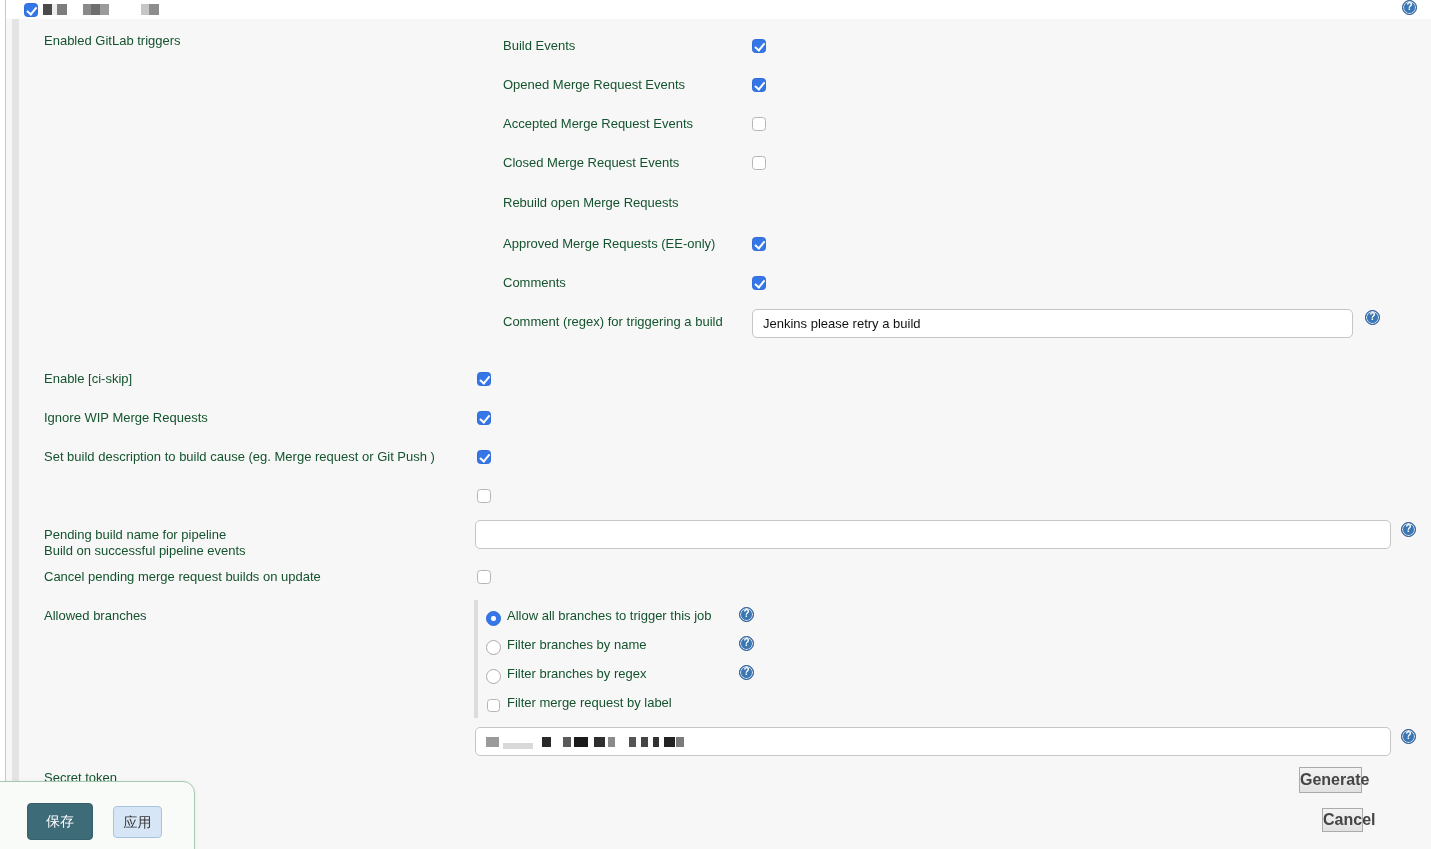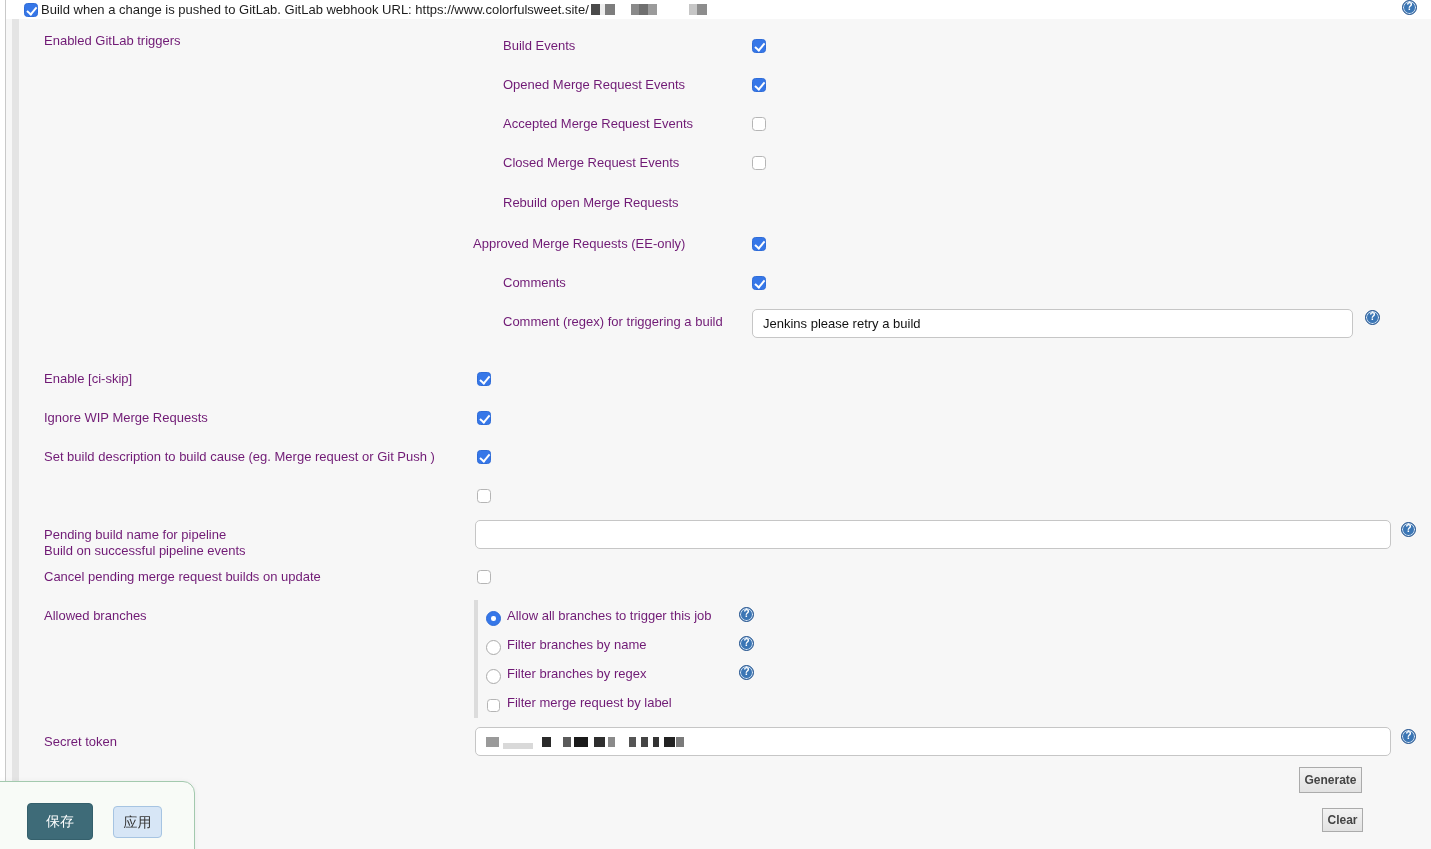--- a/index.html
+++ b/index.html
@@ -3,41 +3,41 @@
 <meta charset="utf-8">
 <style>
   html,body{margin:0;padding:0;}
   body{font-family:"Liberation Sans","DejaVu Sans",sans-serif;}
   #app{position:relative;width:1431px;height:849px;background:#f7f7f7;overflow:hidden;color:#333;font-size:13px;}
   .abs{position:absolute;}
   .title-row{left:0;top:0;width:1431px;height:19px;background:#ffffff;}
   .left-gutter{left:0;top:0;width:5px;height:849px;background:#ffffff;}
   .vline{left:5px;top:0;width:1px;height:849px;background:#c9c9c9;}
   .indent-band{left:12px;top:19px;width:7px;height:830px;background:#e4e4e4;}
-  .lbl{position:absolute;white-space:nowrap;color:#701a75;}
+  .lbl{position:absolute;white-space:nowrap;color:#14532d;}
   .title-text{color:#1d1d1d;}
   
   .cb{position:absolute;width:14px;height:14px;border-radius:3.5px;background:#fff;border:1px solid #b5b5b5;box-sizing:border-box;cursor:pointer;}
   .cb.checked{background:#3677e8;border-color:#2f6cd8;}
   .cb.checked::after{content:"";position:absolute;left:4px;top:1.2px;width:4px;height:7.5px;border:solid #fff;border-width:0 2px 2px 0;transform:rotate(40deg);}
   
   .radio{position:absolute;width:15px;height:15px;border-radius:50%;background:#fff;border:1px solid #ababab;box-sizing:border-box;cursor:pointer;}
   .radio.selected{background:#3677e8;border-color:#2f6cd8;}
   .radio.selected::after{content:"";position:absolute;left:4.3px;top:4.3px;width:4.4px;height:4.4px;border-radius:50%;background:#fff;}
   
   .help{position:absolute;width:15px;height:15px;border-radius:50%;background:#3b76b5;border:1.5px solid #28568f;box-sizing:border-box;box-shadow:inset 0 0 0 1px #dce9f7;color:#fff;font-size:10px;font-weight:bold;text-align:center;line-height:12px;cursor:pointer;}
   
   .textbox{position:absolute;background:#fff;border:1px solid #c6c6c6;border-radius:5px;height:29px;box-sizing:border-box;font-size:13px;color:#111;line-height:27px;padding:0 10px;overflow:hidden;}
   .selectbox{position:absolute;background:#fff;border:1px solid #b9b9b9;border-radius:5px;height:30px;box-sizing:border-box;font-size:13px;color:#111;line-height:28px;padding:0 26px 0 10px;cursor:pointer;}
   .spin{position:absolute;right:9px;top:7px;width:9px;height:16px;}
   .spin::before{content:"";position:absolute;left:1px;top:1px;border-left:4px solid transparent;border-right:4px solid transparent;border-bottom:5px solid #1a1a1a;}
   .spin::after{content:"";position:absolute;left:1px;bottom:1px;border-left:4px solid transparent;border-right:4px solid transparent;border-top:5px solid #1a1a1a;}
   .vbar{position:absolute;left:474px;top:600px;width:4px;height:118px;background:#dcdcdc;}
   
-  .graybtn{position:absolute;background:linear-gradient(#f3f3f3,#e2e2e2);border:1px solid #ababab;border-radius:0;font-size:12px;font-weight:bold;color:#454545;text-align:center;box-sizing:border-box;cursor:pointer;}
+  .graybtn{position:absolute;background:linear-gradient(#f3f3f3,#e2e2e2);border:1px solid #ababab;border-radius:0;font-size:16px;font-weight:bold;color:#454545;box-sizing:border-box;cursor:pointer;}
   
   .bottom-panel{position:absolute;left:-12px;top:781px;width:205px;height:80px;background:#f8fbf7;border:1px solid #a3c9ae;border-top-right-radius:12px;box-shadow:0 0 5px rgba(0,0,0,0.05);}
   .savebtn{position:absolute;left:27px;top:803px;width:66px;height:37px;background:#3e6b78;border:1px solid #35606c;border-radius:4px;color:#fff;font-size:14px;text-align:center;line-height:35px;box-sizing:border-box;cursor:pointer;}
   .applybtn{position:absolute;left:113px;top:806px;width:49px;height:32px;background:#d7e6f6;border:1px solid #a6c4e2;border-radius:4px;color:#333;font-size:14px;text-align:center;line-height:30px;box-sizing:border-box;cursor:pointer;}
   
   .mosaic{display:inline-flex;align-items:center;height:11px;}
   .mosaic span{display:inline-block;height:11px;}
   .mosaic2{position:absolute;left:10px;top:9px;display:flex;align-items:center;height:10px;}
   .mosaic2 span{display:inline-block;height:10px;}
   .titleflex{position:absolute;left:41px;top:2px;display:flex;align-items:center;height:15px;white-space:nowrap;}
@@ -47,21 +47,20 @@
 
 <div id="app">
 
   <div class="abs title-row"></div>
   <div class="abs left-gutter"></div>
   <div class="abs vline"></div>
   <div class="abs indent-band"></div>
 
   <div class="cb checked" style="left:24px;top:3px;"></div>
   <div class="titleflex">
-    <span class="title-text">Build when a change is pushed to GitLab. GitLab webhook URL: https://www.colorfulsweet.site/</span>
     <span class="mosaic" style="margin-left:2px;">
       <span style="width:9px;background:#4a4a4a;"></span>
         <span style="width:5px;background:#ededed;"></span>
         <span style="width:10px;background:#7d7d7d;"></span>
         <span style="width:16px;"></span>
         <span style="width:8px;background:#8a8a8a;"></span>
         <span style="width:9px;background:#6f6f6f;"></span>
         <span style="width:9px;background:#9b9b9b;"></span>
         <span style="width:32px;"></span>
         <span style="width:8px;background:#c6c6c6;"></span>
@@ -79,21 +78,21 @@
   <div class="cb checked" style="left:752px;top:78px;"></div>
 
   <span class="lbl" style="left:503px;top:116px;">Accepted Merge Request Events</span>
   <div class="cb" style="left:752px;top:117px;"></div>
 
   <span class="lbl" style="left:503px;top:155px;">Closed Merge Request Events</span>
   <div class="cb" style="left:752px;top:156px;"></div>
 
   <span class="lbl" style="left:503px;top:195px;">Rebuild open Merge Requests</span>
 
-  <span class="lbl" style="left:473px;top:236px;text-align:center;">Approved Merge Requests (EE-only)</span>
+  <span class="lbl" style="left:503px;top:236px;text-align:center;">Approved Merge Requests (EE-only)</span>
   <div class="cb checked" style="left:752px;top:237px;"></div>
 
   <span class="lbl" style="left:503px;top:275px;">Comments</span>
   <div class="cb checked" style="left:752px;top:276px;"></div>
 
   <span class="lbl" style="left:503px;top:314px;">Comment (regex) for triggering a build</span>
   <div class="textbox" style="left:752px;top:309px;width:601px;">Jenkins please retry a build</div>
   <div class="help" style="left:1365px;top:310px;">?</div>
 
   <span class="lbl" style="left:44px;top:371px;">Enable [ci-skip]</span>
@@ -126,21 +125,21 @@
   <span class="lbl" style="left:507px;top:637px;">Filter branches by name</span>
   <div class="help" style="left:739px;top:636px;">?</div>
 
   <div class="radio" style="left:486px;top:669px;"></div>
   <span class="lbl" style="left:507px;top:666px;">Filter branches by regex</span>
   <div class="help" style="left:739px;top:665px;">?</div>
 
   <div class="cb" style="left:487px;top:699px;width:13px;height:13px;"></div>
   <span class="lbl" style="left:507px;top:695px;">Filter merge request by label</span>
 
-  <span class="lbl" style="left:44px;top:734px;">Secret token</span>
+  <span class="lbl" style="left:44px;top:770px;">Secret token</span>
   <div class="textbox" style="left:475px;top:727px;width:916px;">
     <span class="mosaic2">
       <span style="width:13px;background:#9a9a9a;"></span>
         <span style="width:4px;"></span>
         <span style="width:30px;background:#d9d9d9;margin-top:8px;height:6px;"></span>
         <span style="width:9px;"></span>
         <span style="width:9px;background:#2a2a2a;"></span>
         <span style="width:12px;"></span>
         <span style="width:8px;background:#5a5a5a;"></span>
         <span style="width:3px;"></span>
@@ -157,19 +156,19 @@
         <span style="width:6px;background:#333333;"></span>
         <span style="width:5px;"></span>
         <span style="width:11px;background:#222222;"></span>
         <span style="width:1px;"></span>
         <span style="width:8px;background:#7a7a7a;"></span>
     </span>
   </div>
   <div class="help" style="left:1401px;top:729px;">?</div>
 
   <div class="graybtn" style="left:1299px;top:767px;width:63px;height:26px;line-height:24px;">Generate</div>
-  <div class="graybtn" style="left:1322px;top:808px;width:41px;height:24px;line-height:22px;">Clear</div>
+  <div class="graybtn" style="left:1322px;top:808px;width:41px;height:24px;line-height:22px;">Cancel</div>
 
   <div class="bottom-panel"></div>
   <div class="savebtn">保存</div>
   <div class="applybtn">应用</div>
 
 </div>
 
 </body></html>

